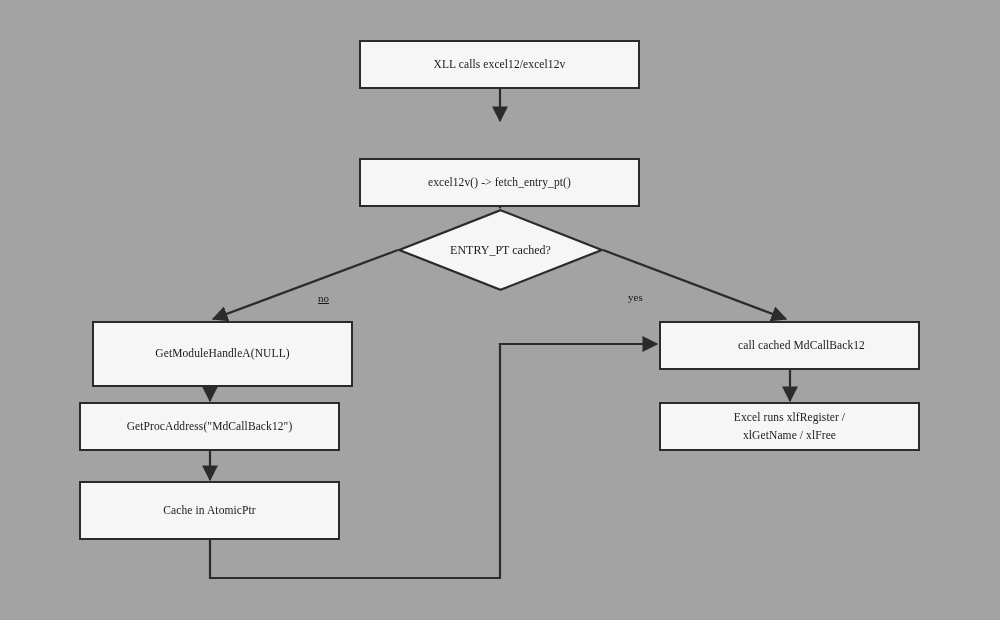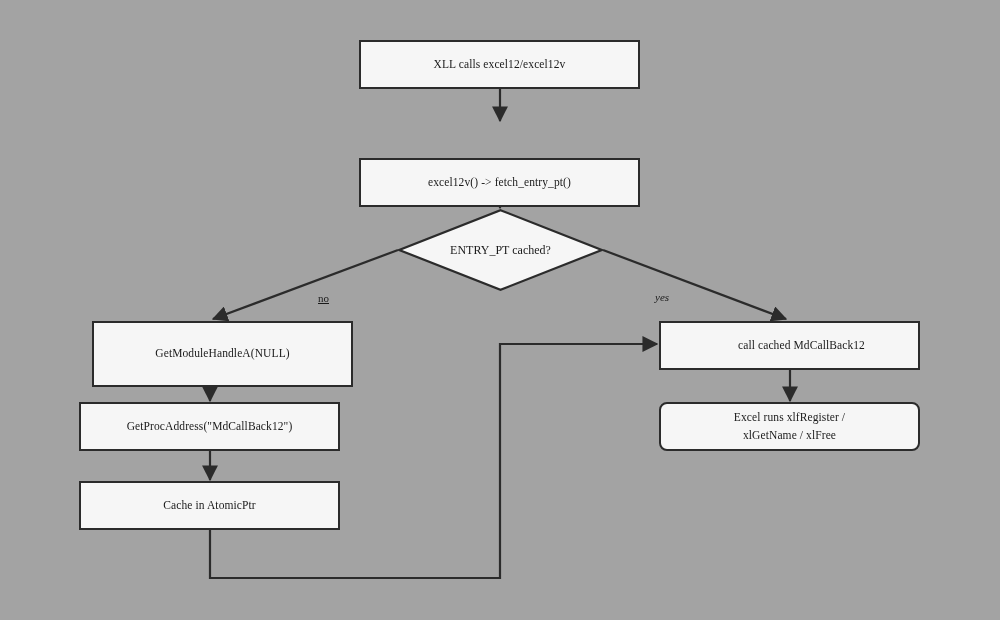--- a/index.html
+++ b/index.html
@@ -119,30 +119,30 @@
   </div>
 
   <div class="node" style="left:92px; top:321px; width:261px; height:66px;">
     <span class="label">GetModuleHandleA(NULL)</span>
   </div>
 
   <div class="node" style="left:79px; top:402px; width:261px; height:49px;">
     <span class="label">GetProcAddress("MdCallBack12")</span>
   </div>
 
-  <div class="node" style="left:79px; top:481px; width:261px; height:49px;">
+  <div class="node" style="left:79px; top:481px; width:261px; height:59px;">
     <span class="label">Cache in AtomicPtr</span>
   </div>
 
   <div class="node" style="left:659px; top:321px; width:261px; height:49px;padding-left:24px;">
     <span class="label">call cached MdCallBack12</span>
   </div>
 
-  <div class="node" style="left:659px; top:402px; width:261px; height:49px;border-radius:8px;">
+  <div class="node" style="left:659px; top:402px; width:261px; height:49px;">
     <span class="label">Excel runs xlfRegister /
 xlGetName / xlFree</span>
   </div>
 
   <div class="edge-label" style="left:318px; top:292px;text-decoration:underline;">no</div>
 
-  <div class="edge-label" style="left:655px; top:291px;font-style:italic;">yes</div>
+  <div class="edge-label" style="left:628px; top:291px;">yes</div>
 
 </div>
 
 </body></html>

